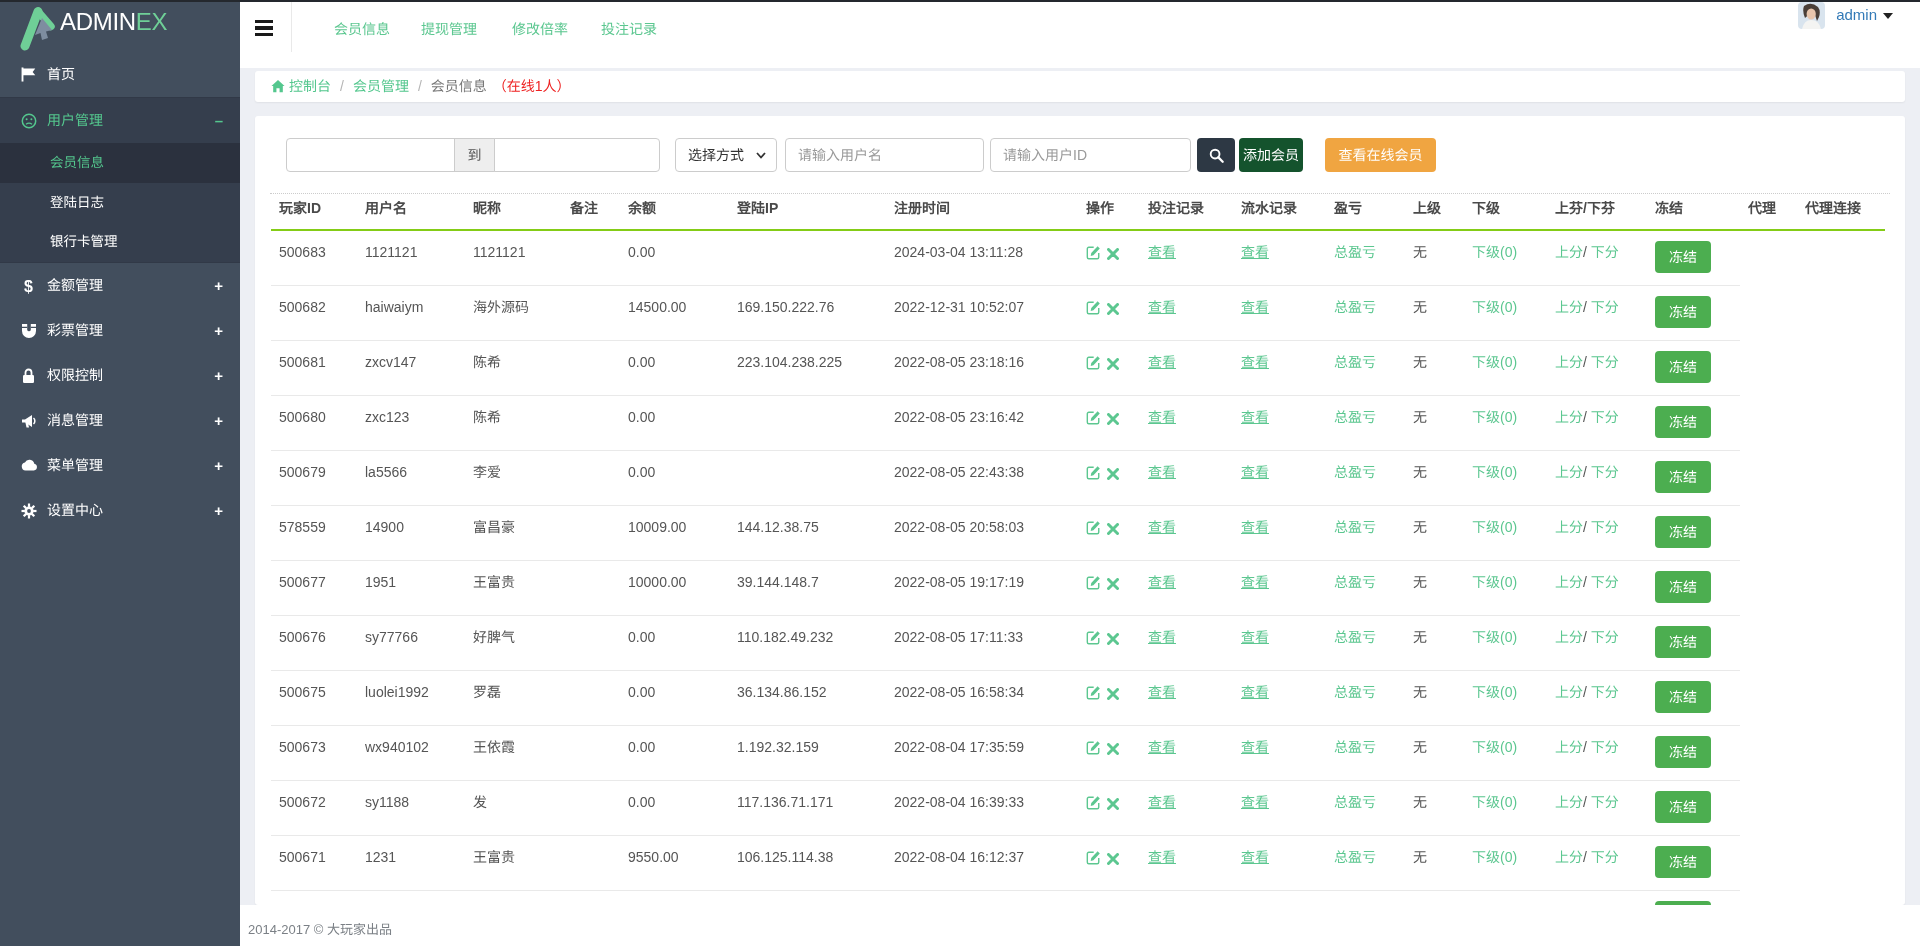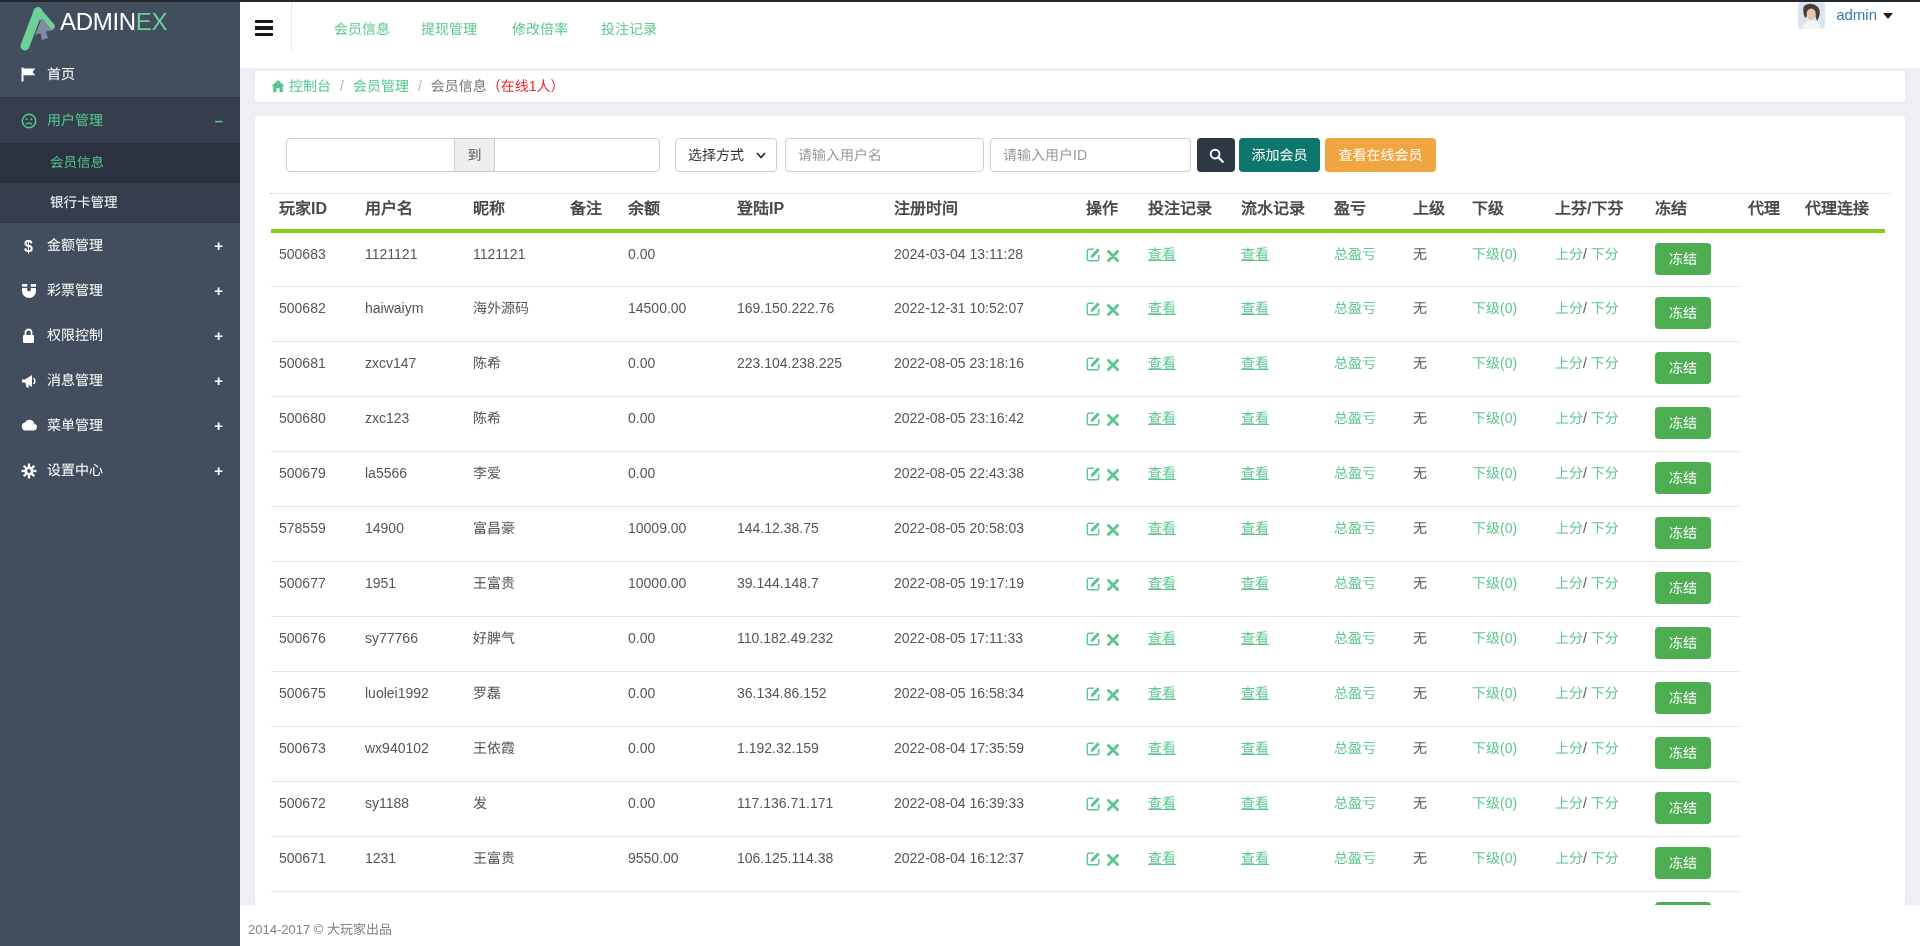--- a/index.html
+++ b/index.html
@@ -33,41 +33,41 @@
 .tlink{position:absolute;top:0;height:55px;line-height:55px;font-size:14px;color:#5cc790}
 .avatar{position:absolute;right:95px;top:0;width:27px;height:27px;border-radius:4px;overflow:hidden}
 .uname{position:absolute;right:43px;top:4px;font-size:15px;color:#337ab7}
 .caret{position:absolute;right:27px;top:11px;width:0;height:0;border-left:5px solid transparent;border-right:5px solid transparent;border-top:6px solid #222}
 
 .crumb{position:absolute;left:255px;top:71px;width:1650px;height:31px;background:#fff;border-radius:3px;z-index:20;box-shadow:0 1px 2px rgba(0,0,0,.06);font-size:14px;line-height:31px;color:#777}
 .crumb .inner{position:absolute;left:16px;top:0}
 .crumb svg{position:relative;top:2px;margin-right:4px}
 .crumb a{color:#54c78e}
 .crumb .sep{color:#b5b5b5;margin:0 9px}
-.crumb .red{color:#ee2222;}
+.crumb .red{color:#ee2222;margin-left:6px}
 
 .card{position:absolute;left:255px;top:116px;width:1650px;height:789px;background:#fff;border-radius:3px;overflow:hidden;z-index:10;box-shadow:0 1px 2px rgba(0,0,0,.06)}
 .ipt{position:absolute;top:22px;height:34px;border:1px solid #ccc;border-radius:4px;background:#fff;font-size:14px;color:#555;padding-left:12px;line-height:32px}
 .ipt .ph{color:#9a9a9a}
 .grp1{left:31px;width:169px;border-radius:4px 0 0 4px}
 .addon{position:absolute;left:199px;top:22px;width:41px;height:34px;border:1px solid #ccc;background:#eee;color:#555;text-align:center;line-height:32px;font-size:14px}
 .grp2{left:239px;width:166px;border-radius:0 4px 4px 0}
 .sel{left:420px;width:102px;font-weight:normal;color:#333}
 .sel svg{position:absolute;right:10px;top:13px}
 .iuser{left:530px;width:199px}
 .iid{left:735px;width:201px}
 .btn{position:absolute;top:22px;height:34px;border-radius:4px;color:#fff;font-size:14px;text-align:center;line-height:34px}
 .bsearch{left:942px;width:38px;background:#2d3844}
 .bsearch svg{position:relative;top:3px}
-.badd{left:984px;width:81px;background:#0f766e}
+.badd{left:984px;width:64px;background:#14532d}
 .bonline{left:1070px;width:111px;background:#f0a541}
 .dotline{position:absolute;left:15px;top:77px;width:1620px;border-top:1px dotted #ccc}
 
 table{position:absolute;left:16px;top:80px;width:1614px;border-collapse:collapse;table-layout:fixed;font-size:14px;color:#555}
-th{font-weight:bold;color:#4a4a4a;text-align:left;padding:4px 8px 12px;line-height:17px;border-bottom:4px solid #84cc16;font-size:16px}
+th{font-weight:bold;color:#4a4a4a;text-align:left;padding:4px 8px 12px;line-height:17px;border-bottom:2px solid #84cc16;font-size:14px}
 td{height:55px;vertical-align:top;padding:14px 8px 0;line-height:15px;border-bottom:1px solid #e9e9e9;overflow:hidden;white-space:nowrap}
 td.op svg.ic-x{margin-left:6px}
 td.btncell{padding-top:10px}
 .btn-freeze{display:inline-block;width:56px;height:32px;background:#4cae50;border-radius:4px;color:#fff;text-align:center;line-height:32px}
 
 .footer{position:absolute;left:240px;top:905px;width:1680px;height:41px;background:#fff;font-size:13px;color:#7b8086;line-height:49px;padding-left:8px;z-index:15}
 </style>
 </head>
 <body>
 <div class="topstrip"></div>
@@ -95,20 +95,23 @@
             <circle cx="8" cy="8" r="6.7" fill="none" stroke="#54c78e" stroke-width="1.5"></circle>
             <circle cx="5.6" cy="6.3" r="1" fill="#54c78e"></circle>
             <circle cx="10.4" cy="6.3" r="1" fill="#54c78e"></circle>
             <path d="M5 11.2 Q8 9 11 11.2" fill="none" stroke="#54c78e" stroke-width="1.3"></path>
           </svg>
           <span class="lbl">用户管理</span>
           <span class="sign">–</span>
         </div>
       <div class="sub active">
           <span class="lbl">会员信息</span>
+        </div>
+      <div class="sub">
+          <span class="lbl">登陆日志</span>
         </div>
       <div class="sub">
           <span class="lbl">银行卡管理</span>
         </div>
     </div>
     <div class="item">
         <svg width="16" height="16" viewBox="0 0 16 16">
           <text x="3" y="13.5" fill="#fff" font-size="16" font-weight="bold" font-family="Liberation Sans">$</text>
         </svg>
         <span class="lbl">金额管理</span>

